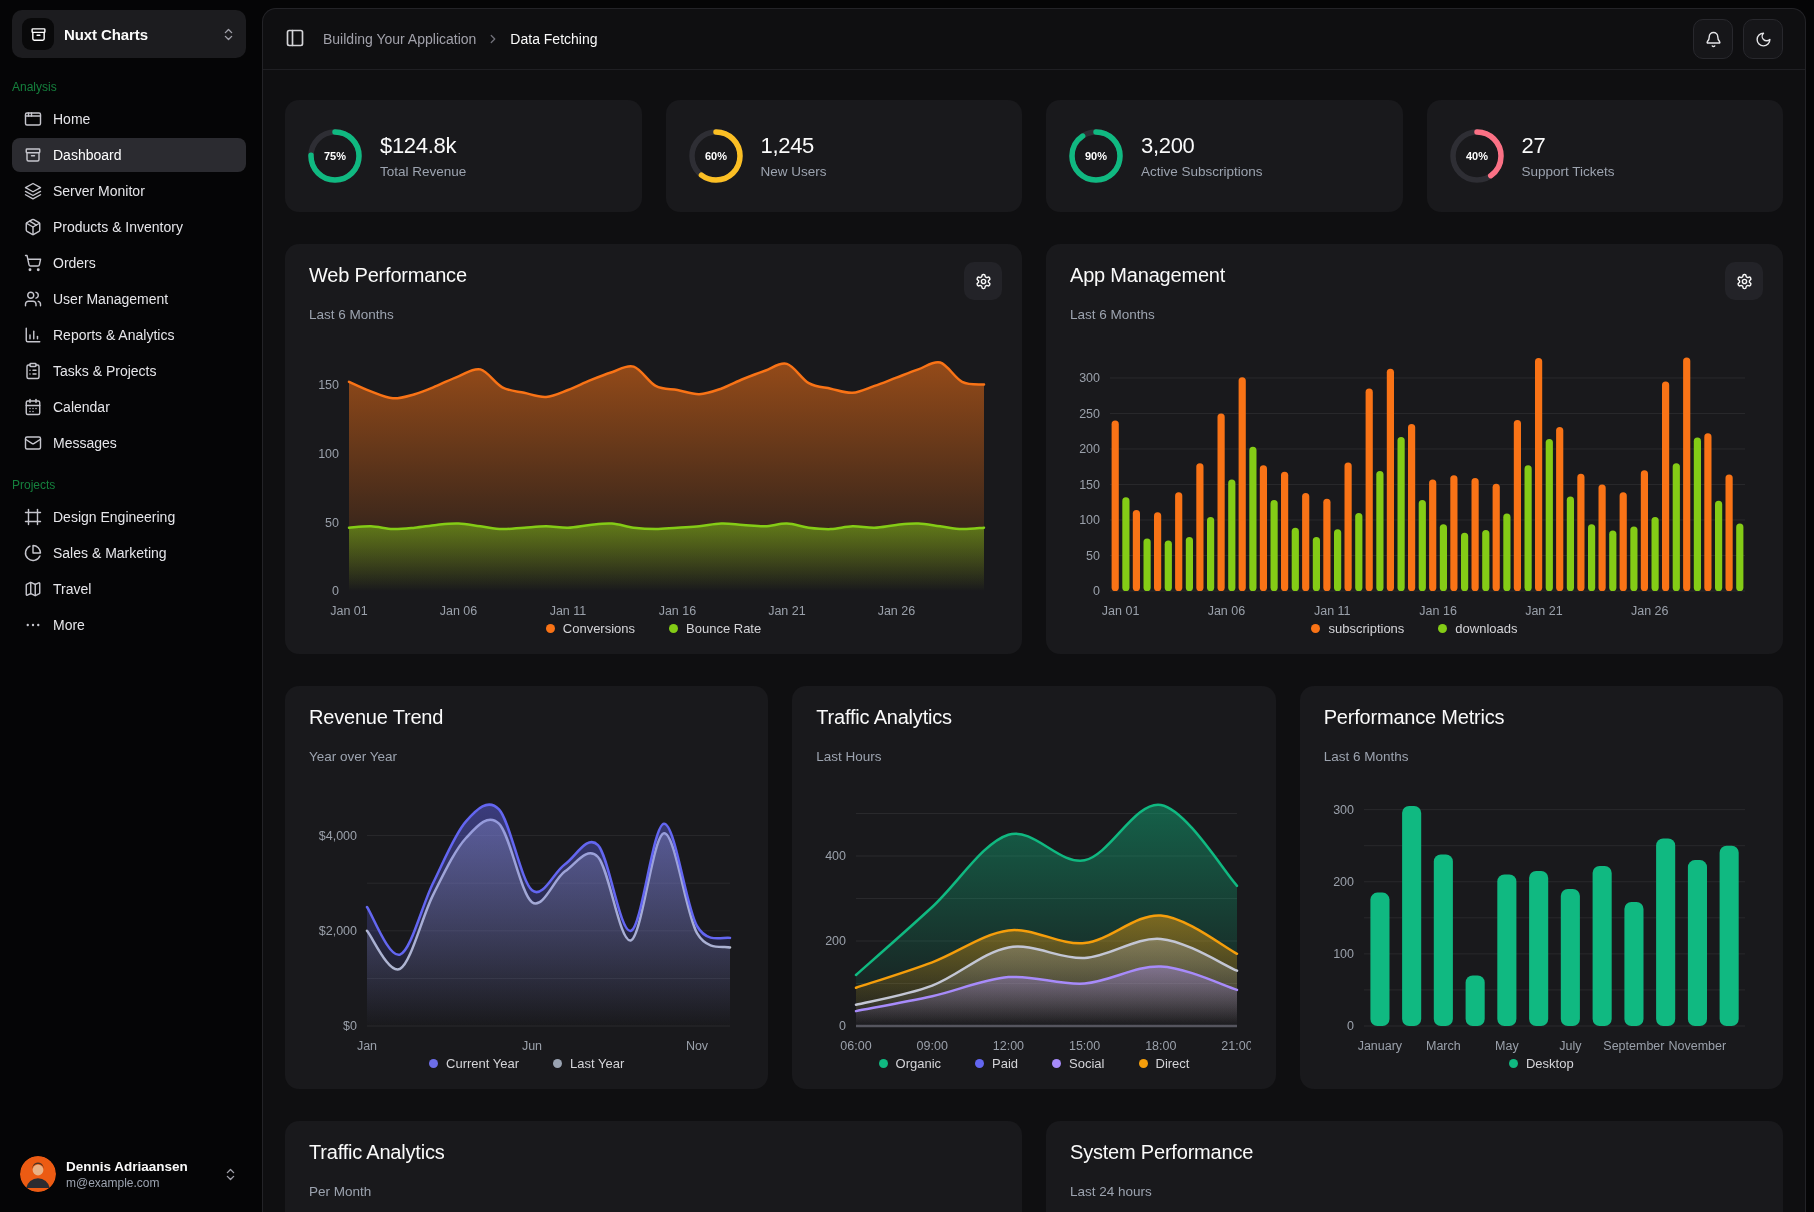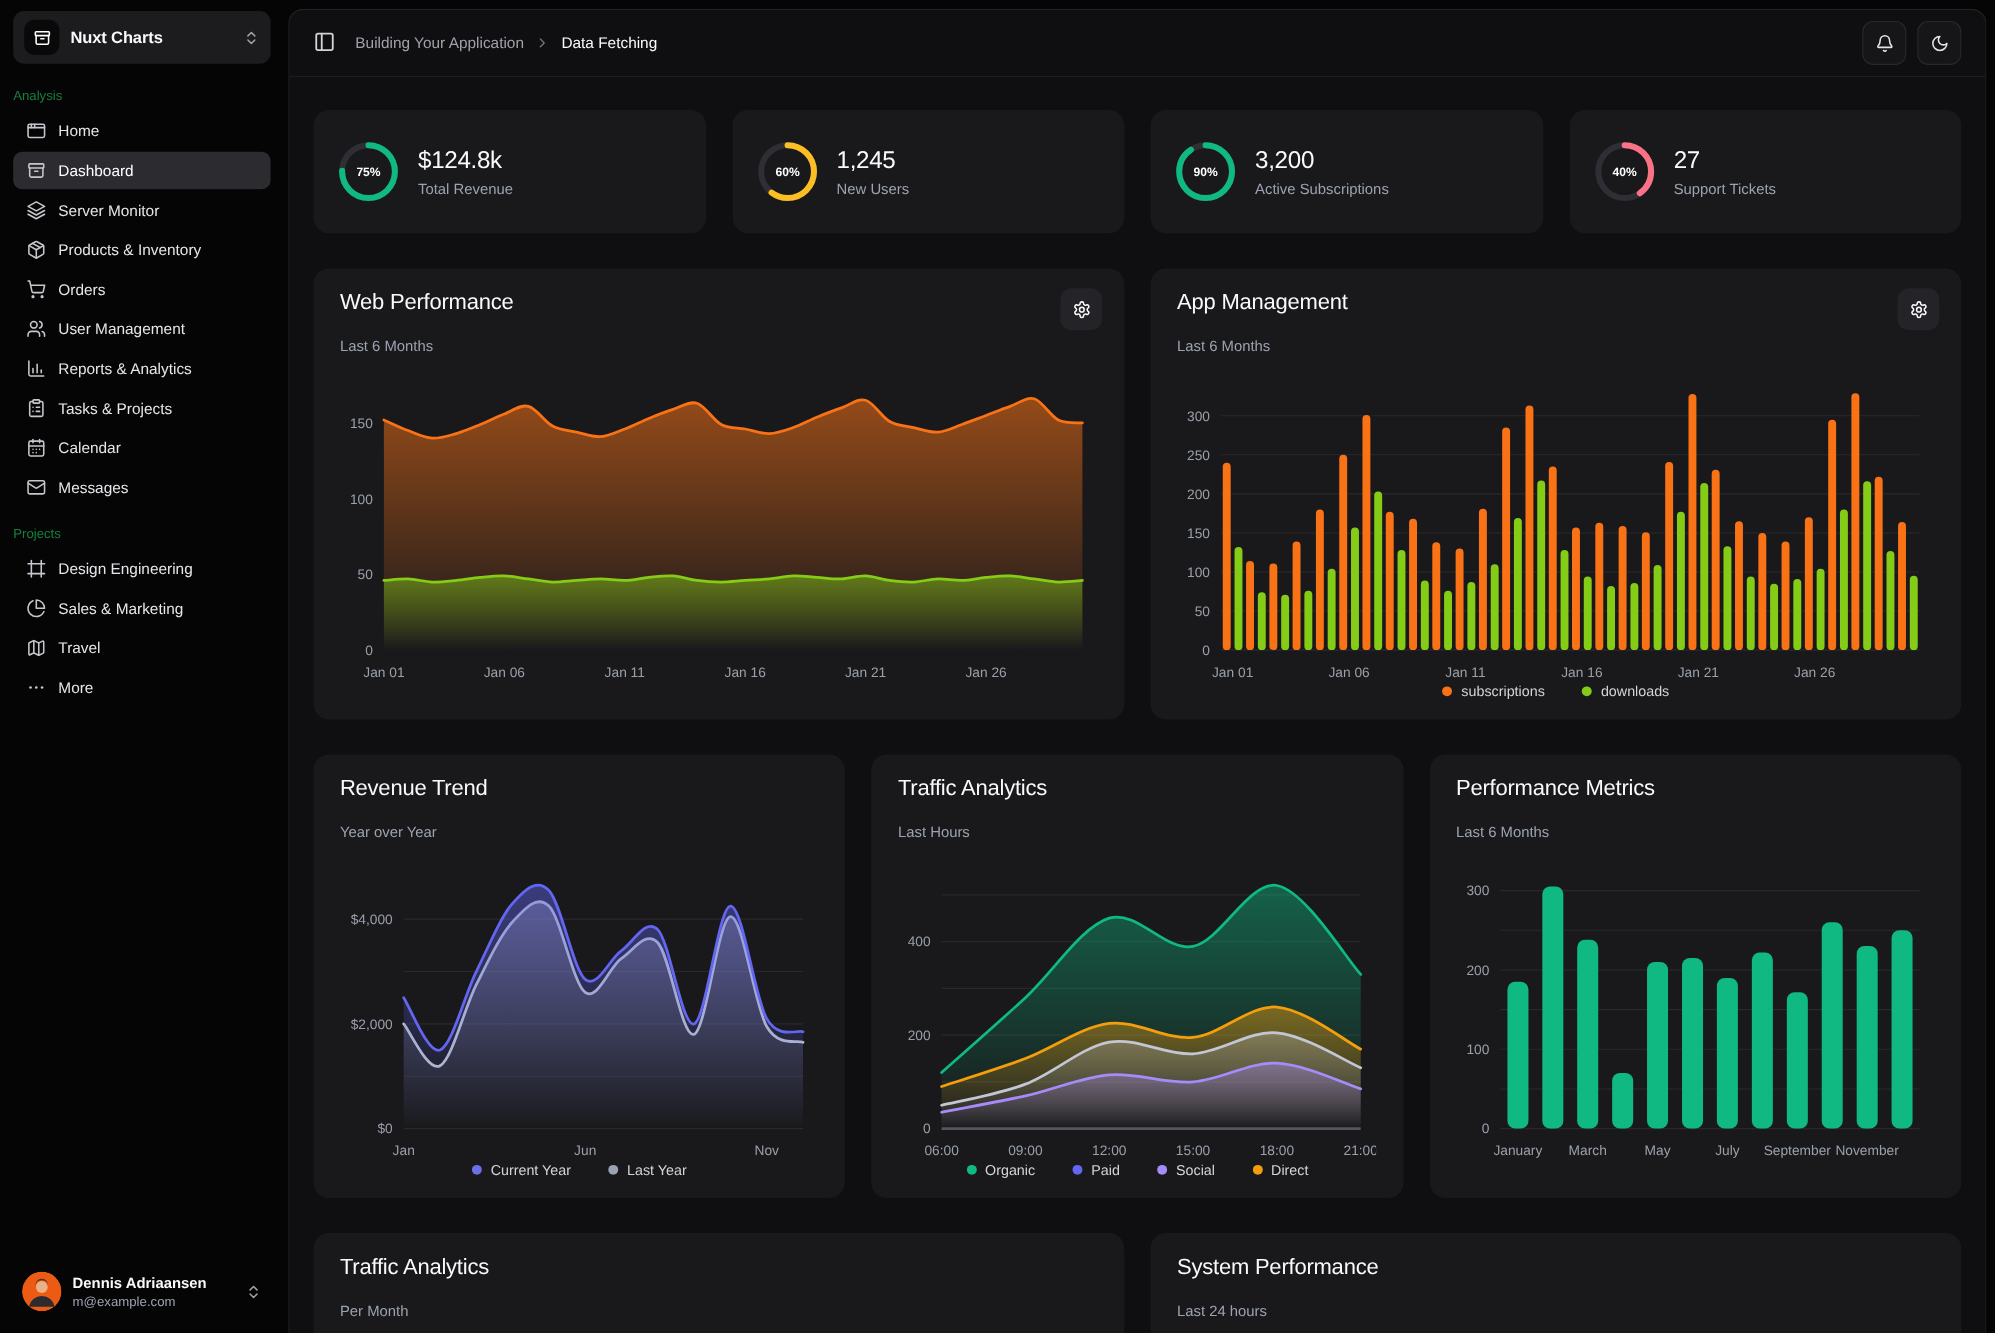--- a/index.html
+++ b/index.html
@@ -380,20 +380,26 @@
               <text x="149.48275862068965" y="281" text-anchor="middle">Jan 06</text>
               <text x="258.9655172413793" y="281" text-anchor="middle">Jan 11</text>
               <text x="368.448275862069" y="281" text-anchor="middle">Jan 16</text>
               <text x="477.93103448275866" y="281" text-anchor="middle">Jan 21</text>
               <text x="587.4137931034483" y="281" text-anchor="middle">Jan 26</text>
               <path d="M40,47.78651685393259C43.6,49.4 54.6,54.7 61.9,57.4C69.2,60.2 76.5,63.8 83.8,64.3C91.1,64.8 98.4,62.2 105.7,60.2C113.0,58.1 120.3,54.9 127.6,51.9C134.9,48.9 142.2,45.0 149.5,42.3C156.8,39.5 164.1,33.6 171.4,35.4C178.7,37.2 186.0,49.4 193.3,53.3C200.6,57.2 207.9,57.2 215.2,58.8C222.5,60.4 229.8,63.4 237.1,62.9C244.4,62.5 251.7,58.8 259.0,56.0C266.3,53.3 273.6,49.4 280.9,46.4C288.2,43.4 295.5,40.4 302.8,38.2C310.1,35.9 317.4,30.4 324.7,32.6C332.0,34.9 339.3,48.0 346.6,51.9C353.9,55.8 361.1,54.7 368.4,56.0C375.7,57.4 383.0,60.4 390.3,60.2C397.6,59.9 404.9,57.2 412.2,54.7C419.5,52.1 426.8,48.0 434.1,45.0C441.4,42.1 448.7,39.3 456.0,36.8C463.3,34.3 470.6,27.8 477.9,29.9C485.2,32.0 492.5,45.0 499.8,49.2C507.1,53.3 514.4,53.1 521.7,54.7C529.0,56.3 536.3,59.3 543.6,58.8C550.9,58.3 558.2,54.4 565.5,51.9C572.8,49.4 580.1,46.4 587.4,43.7C594.7,40.9 602.0,37.9 609.3,35.4C616.6,32.9 623.9,26.5 631.2,28.5C638.5,30.6 645.8,44.1 653.1,47.8C660.4,51.5 671.4,50.1 675.0,50.5 L675.0,257 L40.0,257 Z" fill="url(#grad-web-performance-0)"></path>
               <path d="M40,47.78651685393259C43.6,49.4 54.6,54.7 61.9,57.4C69.2,60.2 76.5,63.8 83.8,64.3C91.1,64.8 98.4,62.2 105.7,60.2C113.0,58.1 120.3,54.9 127.6,51.9C134.9,48.9 142.2,45.0 149.5,42.3C156.8,39.5 164.1,33.6 171.4,35.4C178.7,37.2 186.0,49.4 193.3,53.3C200.6,57.2 207.9,57.2 215.2,58.8C222.5,60.4 229.8,63.4 237.1,62.9C244.4,62.5 251.7,58.8 259.0,56.0C266.3,53.3 273.6,49.4 280.9,46.4C288.2,43.4 295.5,40.4 302.8,38.2C310.1,35.9 317.4,30.4 324.7,32.6C332.0,34.9 339.3,48.0 346.6,51.9C353.9,55.8 361.1,54.7 368.4,56.0C375.7,57.4 383.0,60.4 390.3,60.2C397.6,59.9 404.9,57.2 412.2,54.7C419.5,52.1 426.8,48.0 434.1,45.0C441.4,42.1 448.7,39.3 456.0,36.8C463.3,34.3 470.6,27.8 477.9,29.9C485.2,32.0 492.5,45.0 499.8,49.2C507.1,53.3 514.4,53.1 521.7,54.7C529.0,56.3 536.3,59.3 543.6,58.8C550.9,58.3 558.2,54.4 565.5,51.9C572.8,49.4 580.1,46.4 587.4,43.7C594.7,40.9 602.0,37.9 609.3,35.4C616.6,32.9 623.9,26.5 631.2,28.5C638.5,30.6 645.8,44.1 653.1,47.8C660.4,51.5 671.4,50.1 675.0,50.5" fill="none" stroke="#f97316" stroke-width="2.5" stroke-linejoin="round" stroke-linecap="round"></path>
               <path d="M40,193.68539325842698C43.6,193.5 54.6,192.1 61.9,192.3C69.2,192.5 76.5,194.8 83.8,195.1C91.1,195.3 98.4,194.4 105.7,193.7C113.0,193.0 120.3,191.6 127.6,190.9C134.9,190.2 142.2,189.3 149.5,189.6C156.8,189.8 164.1,191.4 171.4,192.3C178.7,193.2 186.0,194.8 193.3,195.1C200.6,195.3 207.9,194.1 215.2,193.7C222.5,193.2 229.8,192.3 237.1,192.3C244.4,192.3 251.7,193.9 259.0,193.7C266.3,193.5 273.6,191.6 280.9,190.9C288.2,190.2 295.5,189.1 302.8,189.6C310.1,190.0 317.4,192.8 324.7,193.7C332.0,194.6 339.3,195.1 346.6,195.1C353.9,195.1 361.1,194.1 368.4,193.7C375.7,193.2 383.0,193.0 390.3,192.3C397.6,191.6 404.9,189.8 412.2,189.6C419.5,189.3 426.8,190.5 434.1,190.9C441.4,191.4 448.7,192.5 456.0,192.3C463.3,192.1 470.6,189.3 477.9,189.6C485.2,189.8 492.5,192.8 499.8,193.7C507.1,194.6 514.4,195.3 521.7,195.1C529.0,194.8 536.3,192.5 543.6,192.3C550.9,192.1 558.2,193.9 565.5,193.7C572.8,193.5 580.1,191.6 587.4,190.9C594.7,190.2 602.0,189.3 609.3,189.6C616.6,189.8 623.9,191.4 631.2,192.3C638.5,193.2 645.8,194.8 653.1,195.1C660.4,195.3 671.4,193.9 675.0,193.7 L675.0,257 L40.0,257 Z" fill="url(#grad-web-performance-1)"></path>
               <path d="M40,193.68539325842698C43.6,193.5 54.6,192.1 61.9,192.3C69.2,192.5 76.5,194.8 83.8,195.1C91.1,195.3 98.4,194.4 105.7,193.7C113.0,193.0 120.3,191.6 127.6,190.9C134.9,190.2 142.2,189.3 149.5,189.6C156.8,189.8 164.1,191.4 171.4,192.3C178.7,193.2 186.0,194.8 193.3,195.1C200.6,195.3 207.9,194.1 215.2,193.7C222.5,193.2 229.8,192.3 237.1,192.3C244.4,192.3 251.7,193.9 259.0,193.7C266.3,193.5 273.6,191.6 280.9,190.9C288.2,190.2 295.5,189.1 302.8,189.6C310.1,190.0 317.4,192.8 324.7,193.7C332.0,194.6 339.3,195.1 346.6,195.1C353.9,195.1 361.1,194.1 368.4,193.7C375.7,193.2 383.0,193.0 390.3,192.3C397.6,191.6 404.9,189.8 412.2,189.6C419.5,189.3 426.8,190.5 434.1,190.9C441.4,191.4 448.7,192.5 456.0,192.3C463.3,192.1 470.6,189.3 477.9,189.6C485.2,189.8 492.5,192.8 499.8,193.7C507.1,194.6 514.4,195.3 521.7,195.1C529.0,194.8 536.3,192.5 543.6,192.3C550.9,192.1 558.2,193.9 565.5,193.7C572.8,193.5 580.1,191.6 587.4,190.9C594.7,190.2 602.0,189.3 609.3,189.6C616.6,189.8 623.9,191.4 631.2,192.3C638.5,193.2 645.8,194.8 653.1,195.1C660.4,195.3 671.4,193.9 675.0,193.7" fill="none" stroke="#84cc16" stroke-width="2.5" stroke-linejoin="round" stroke-linecap="round"></path>
             </svg>
+          </div>
+        <div class="legend">
+            <span class="legend-item">
+         <span class="dot" style="background:#f97316"></span>Conversions</span>
+            <span class="legend-item">
+         <span class="dot" style="background:#84cc16"></span>Bounce Rate</span>
           </div>
       </div>
 
       <div class="chart-card">
         <div class="chart-title">App Management</div>
         <div class="chart-sub">Last 6 Months</div>
         <span class="gear-btn">
           <svg viewBox="0 0 24 24" fill="none" stroke="currentColor" stroke-width="2" stroke-linecap="round" stroke-linejoin="round">
               <path d="M12.22 2h-.44a2 2 0 0 0-2 2v.18a2 2 0 0 1-1 1.73l-.43.25a2 2 0 0 1-2 0l-.15-.08a2 2 0 0 0-2.73.73l-.22.38a2 2 0 0 0 .73 2.73l.15.1a2 2 0 0 1 1 1.72v.51a2 2 0 0 1-1 1.74l-.15.09a2 2 0 0 0-.73 2.73l.22.38a2 2 0 0 0 2.73.73l.15-.08a2 2 0 0 1 2 0l.43.25a2 2 0 0 1 1 1.73V20a2 2 0 0 0 2 2h.44a2 2 0 0 0 2-2v-.18a2 2 0 0 1 1-1.73l.43-.25a2 2 0 0 1 2 0l.15.08a2 2 0 0 0 2.73-.73l.22-.39a2 2 0 0 0-.73-2.73l-.15-.08a2 2 0 0 1-1-1.74v-.5a2 2 0 0 1 1-1.74l.15-.09a2 2 0 0 0 .73-2.73l-.22-.38a2 2 0 0 0-2.73-.73l-.15.08a2 2 0 0 1-2 0l-.43-.25a2 2 0 0 1-1-1.73V4a2 2 0 0 0-2-2z"></path>
               <circle cx="12" cy="12" r="3"></circle>
@@ -622,20 +628,24 @@
               <rect x="173.3" y="98.5" width="19.1" height="151.5" rx="7" fill="#10b981"></rect>
               <rect x="205.1" y="94.9" width="19.1" height="155.1" rx="7" fill="#10b981"></rect>
               <rect x="236.8" y="113.0" width="19.1" height="137.0" rx="7" fill="#10b981"></rect>
               <rect x="268.6" y="89.9" width="19.1" height="160.1" rx="7" fill="#10b981"></rect>
               <rect x="300.4" y="126.0" width="19.1" height="124.0" rx="7" fill="#10b981"></rect>
               <rect x="332.1" y="62.5" width="19.1" height="187.5" rx="7" fill="#10b981"></rect>
               <rect x="363.9" y="84.1" width="19.1" height="165.9" rx="7" fill="#10b981"></rect>
               <rect x="395.6" y="69.7" width="19.1" height="180.3" rx="7" fill="#10b981"></rect>
             </svg>
           </div>
+        <div class="legend">
+            <span class="legend-item">
+         <span class="dot" style="background:#10b981"></span>Desktop</span>
+          </div>
       </div>
     </section>
 
     <section class="row4">
       <div class="chart-card">
         <div class="chart-title">Traffic Analytics</div>
         <div class="chart-sub">Per Month</div>
       </div>
       <div class="chart-card">
         <div class="chart-title">System Performance</div>

